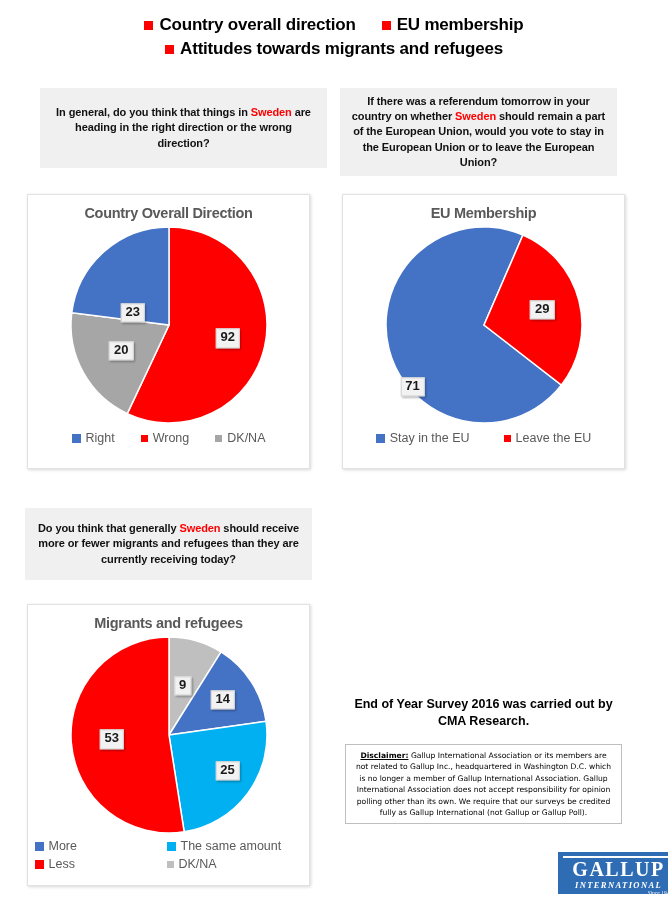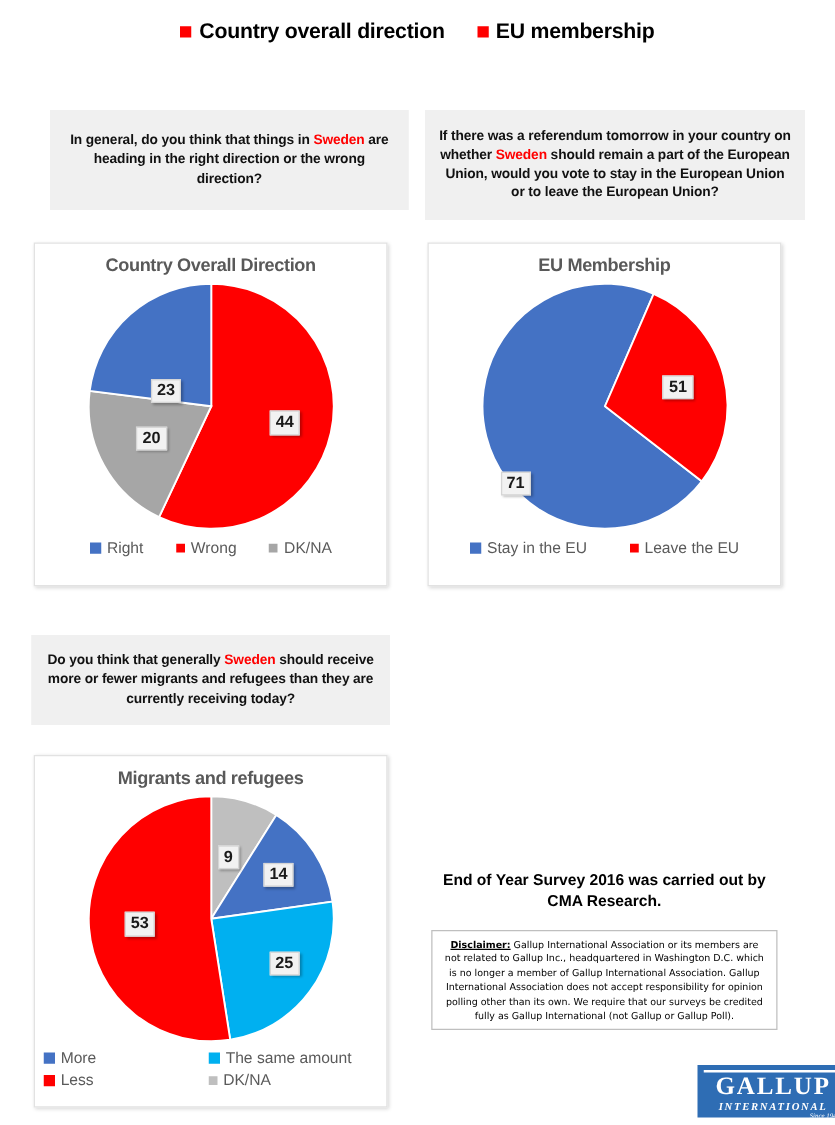--- a/index.html
+++ b/index.html
@@ -211,43 +211,49 @@
   <div class="hdr-row">
     <span class="hdr-item">
       <span class="hdr-sq"></span>
       <span>Country overall direction</span>
     </span>
     <span class="hdr-item">
       <span class="hdr-sq"></span>
       <span>EU membership</span>
     </span>
   </div>
+  <div class="hdr-row" style="margin-top:3px;">
+    <span class="hdr-item">
+      <span class="hdr-sq"></span>
+      <span>Attitudes towards migrants and refugees</span>
+    </span>
+  </div>
 </div>
 
 <div class="qbox" style="left:40px; top:88px; width:287px; height:80px;">
   <div class="qtext">
     <span>In general, do you think that things in </span><span class="hl">Sweden</span><span> are heading in the right direction or the wrong direction?</span>
   </div>
 </div>
 
-<div class="qbox" style="left:340px; top:88px; width:304px; height:88px;">
+<div class="qbox" style="left:340px; top:88px; width:277px; height:88px;">
   <div class="qtext">
     <span>If there was a referendum tomorrow in your country on whether </span><span class="hl">Sweden</span><span> should remain a part of the European Union, would you vote to stay in the European Union or to leave the European Union?</span>
   </div>
 </div>
 
 <div class="card" style="left:27px; top:194px; width:283px; height:275px;">
   <div class="card-title">Country Overall Direction</div>
   <div class="pie-wrap" id="pie0" style="width:196px; height:196px; margin-top:6px;">
       <svg width="196" height="196" viewBox="0 0 196 196">
         <path d="M 98 98 L 98 0 A 98 98 0 1 1 56.27362942662291 186.67305114166993 Z" fill="#FF0000" stroke="#ffffff" stroke-width="1.5"></path>
         <path d="M 98 98 L 56.27362942662291 186.67305114166993 A 98 98 0 0 1 0.7727592711811724 85.71734311069822 Z" fill="#A6A6A6" stroke="#ffffff" stroke-width="1.5"></path>
         <path d="M 98 98 L 0.7727592711811724 85.71734311069822 A 98 98 0 0 1 97.99999999999999 0 Z" fill="#4472C4" stroke="#ffffff" stroke-width="1.5"></path>
       </svg>
-      <div class="dlabel" style="left: 157.297px; top: 111.254px;">44</div>
+      <div class="dlabel" style="left: 157.297px; top: 111.254px;">92</div>
       <div class="dlabel" style="left: 50.7671px; top: 123.967px;">20</div>
       <div class="dlabel" style="left: 62.3553px; top: 57.569px; margin-top: 28px;">23</div>
     </div>
   <div class="legend row3" style="margin-top:8px;">
     <span class="legend-item">
       <span class="lsq" style="background:#4472C4;"></span>
       <span>Right</span>
     </span>
     <span class="legend-item">
       <span class="lsq small" style="background:#FF0000;"></span>
@@ -261,21 +267,21 @@
 </div>
 
 <div class="card" style="left:342px; top:194px; width:283px; height:275px;">
   <div class="card-title">EU Membership</div>
   <div class="pie-wrap" id="pie1" style="width:196px; height:196px; margin-top:6px;">
       <svg width="196" height="196" viewBox="0 0 196 196">
         <path d="M 98 98 L 175.43519121281764 158.0648912579917 A 98 98 0 1 1 136.92049328220844 8.060046682969812 Z" fill="#4472C4" stroke="#ffffff" stroke-width="1.5"></path>
         <path d="M 98 98 L 136.92049328220844 8.060046682969812 A 98 98 0 0 1 175.43519121281776 158.0648912579916 Z" fill="#FF0000" stroke="#ffffff" stroke-width="1.5"></path>
       </svg>
       <div class="dlabel" style="left: 27px; top: 112.136px; margin-top: 48px;">71</div>
-      <div class="dlabel" style="left: 156.851px; top: 82.8896px;">51</div>
+      <div class="dlabel" style="left: 156.851px; top: 82.8896px;">29</div>
     </div>
   <div class="legend row2" style="margin-top:8px;">
     <span class="legend-item">
       <span class="lsq" style="background:#4472C4;"></span>
       <span>Stay in the EU</span>
     </span>
     <span class="legend-item">
       <span class="lsq small" style="background:#FF0000;"></span>
       <span>Leave the EU</span>
     </span>

